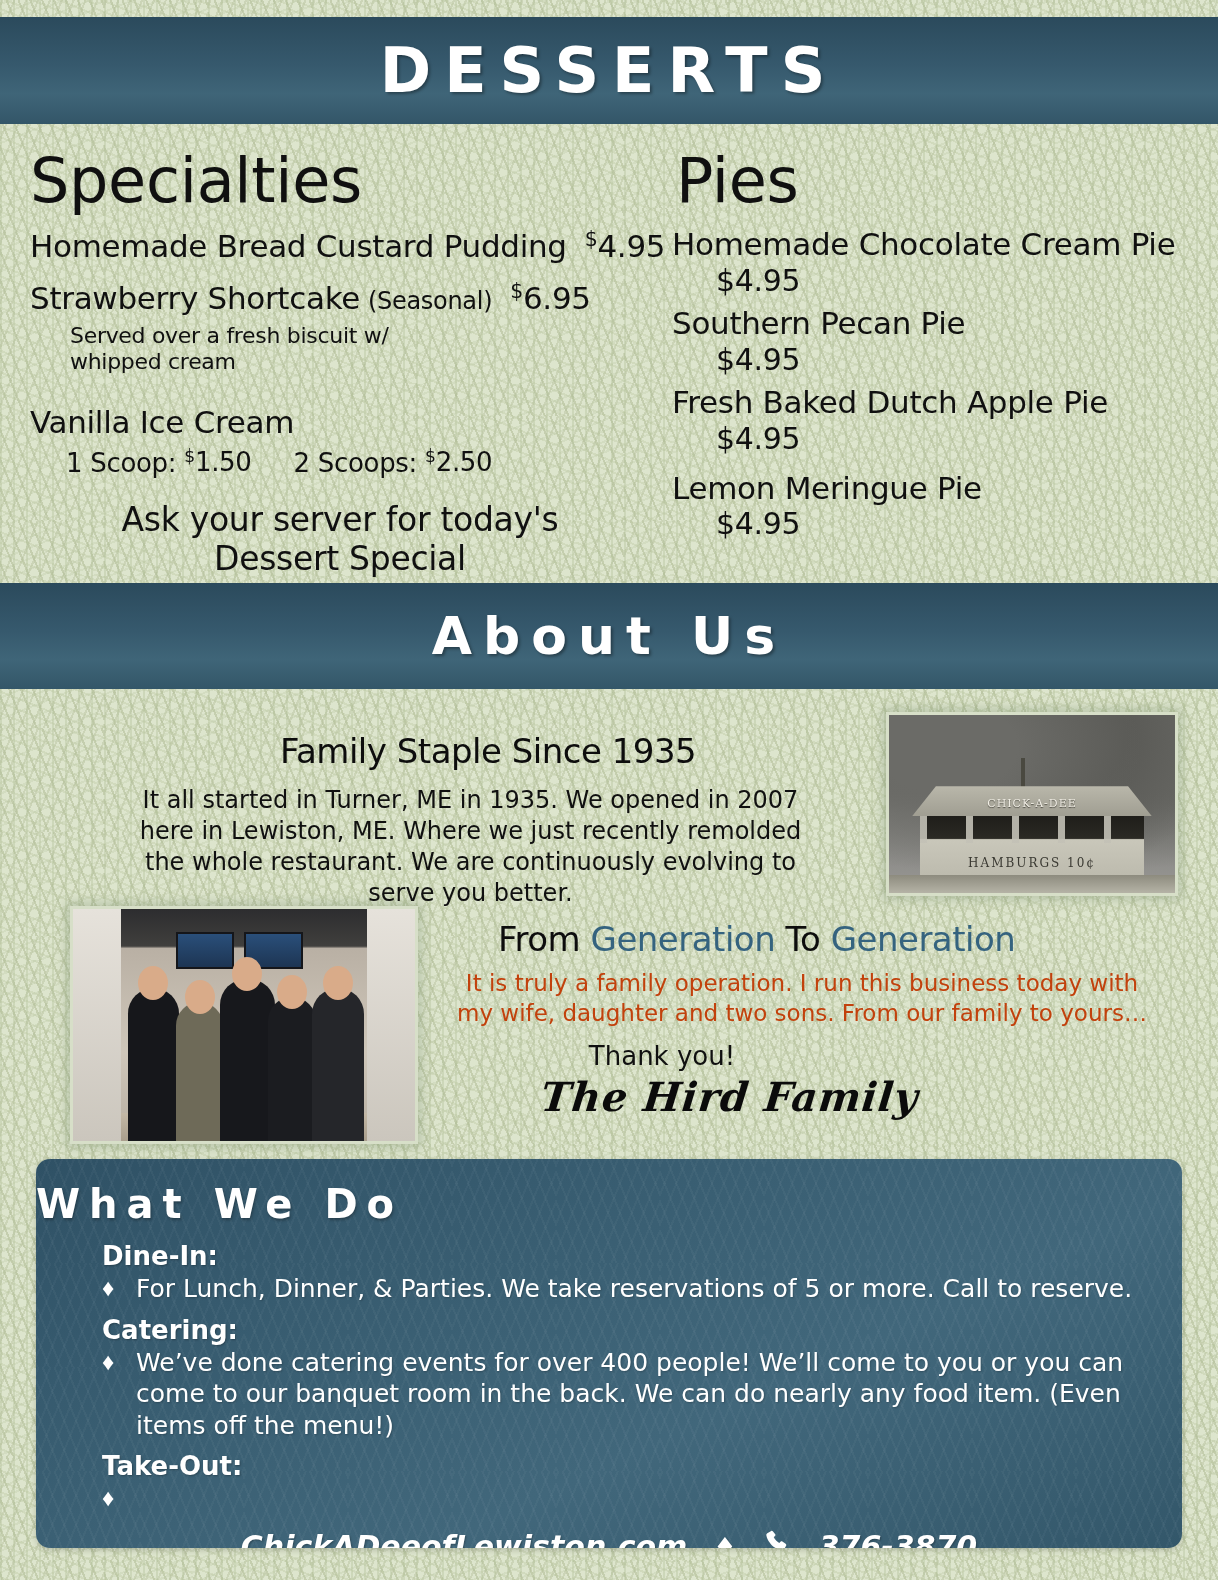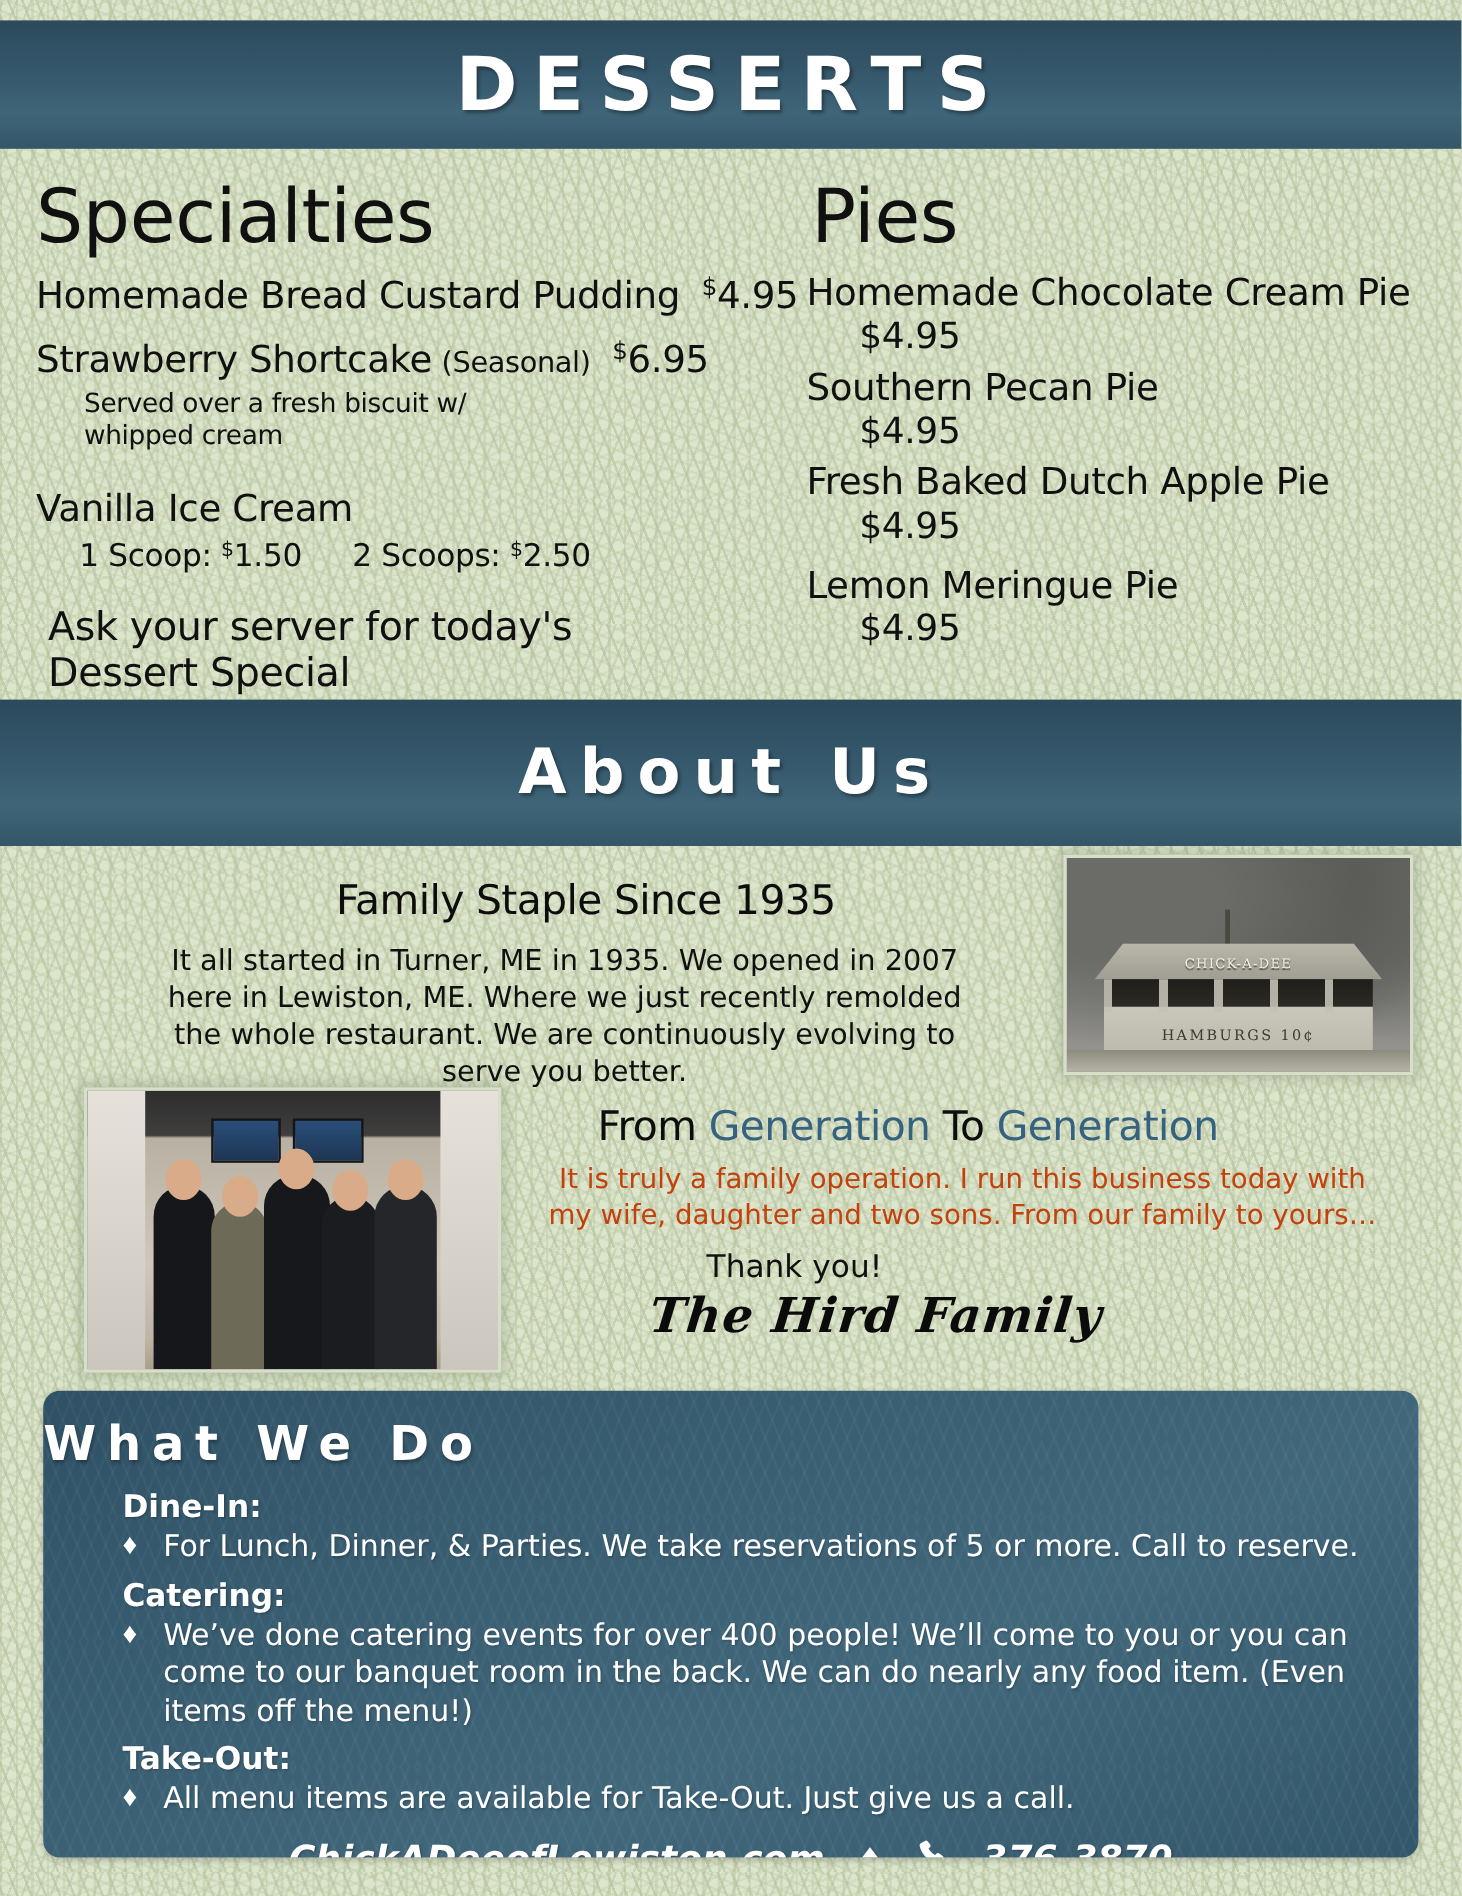--- a/index.html
+++ b/index.html
@@ -49,21 +49,21 @@
   }
   .banner-title {
     color: #ffffff;
     font-family: "DejaVu Sans", sans-serif;
     font-weight: bold;
     letter-spacing: 10px;
     text-shadow: 2px 2px 3px rgba(0,0,0,0.35);
   }
   #banner-desserts { top: 17px; height: 107px; }
   #banner-desserts .banner-title { font-size: 62px; letter-spacing: 13px; }
-  #banner-about { top: 583px; height: 122px; }
+  #banner-about { top: 583px; height: 106px; }
   #banner-about .banner-title { font-size: 52px; letter-spacing: 11px; }
 
   
   .menu-area {
     position: absolute;
     top: 124px;
     left: 0;
     width: 964px;
     height: 459px;
     z-index: 2;
@@ -111,20 +111,21 @@
   .scoops {
     font-size: 26px;
     margin: 4px 0 0 36px;
     white-space: nowrap;
   }
   .scoops .gap { display: inline-block; width: 26px; }
 
   .ask {
     font-size: 33px;
     line-height: 1.18;
+    text-align: center;
     margin: 24px 30px 0 10px;
   }
 
   .pie-item { margin-bottom: 7px; }
   .pie-name { font-size: 31px; line-height: 1.18; }
   .pie-price { font-size: 30px; margin-left: 44px; line-height: 1.18; }
 
   
   .about-area {
     position: absolute;
@@ -512,21 +513,20 @@
 
     <div class="wwd-label">Catering:</div>
     <div class="wwd-row">
       <span class="wwd-bullet">♦</span>
       <span class="wwd-text">We’ve done catering events for over 400 people! We’ll come to you or you can come to our banquet room in the back. We can do nearly any food item. (Even items off the menu!)</span>
     </div>
 
     <div class="wwd-label">Take-Out:</div>
     <div class="wwd-row">
       <span class="wwd-bullet">♦</span>
-      <span class="wwd-text">All menu items are available for Take-Out. Just give us a call.</span>
     </div>
 
     <div id="footer-contact">
       <span>ChickADeeofLewiston.com</span>
       <span class="sep">♦</span>
       <span class="phone-icon">
         <svg width="30" height="30" viewBox="0 0 24 24" aria-hidden="true">
           <path d="M6.6 2.3 3.4 4.1c-.6.4-.9 1.1-.7 1.8C3.9 11.6 9 16.6 14.9 18.1c.7.2 1.4-.1 1.8-.7l1.8-3.2c.3-.6.1-1.3-.4-1.7l-2.6-1.8c-.5-.3-1.1-.2-1.5.2l-1 1c-1.9-1-3.4-2.5-4.4-4.4l1-1c.4-.4.5-1 .2-1.5L8 2.7c-.4-.5-1-.7-1.4-.4z" fill="#ffffff"></path>
         </svg>
       </span>

